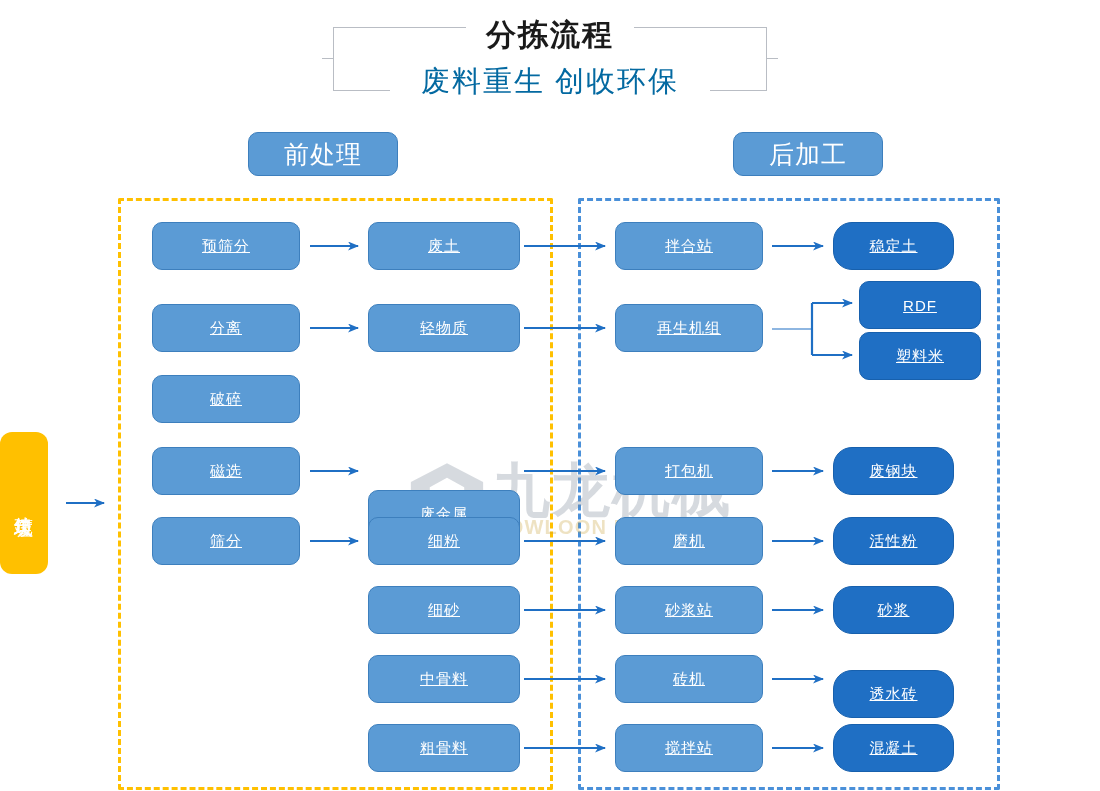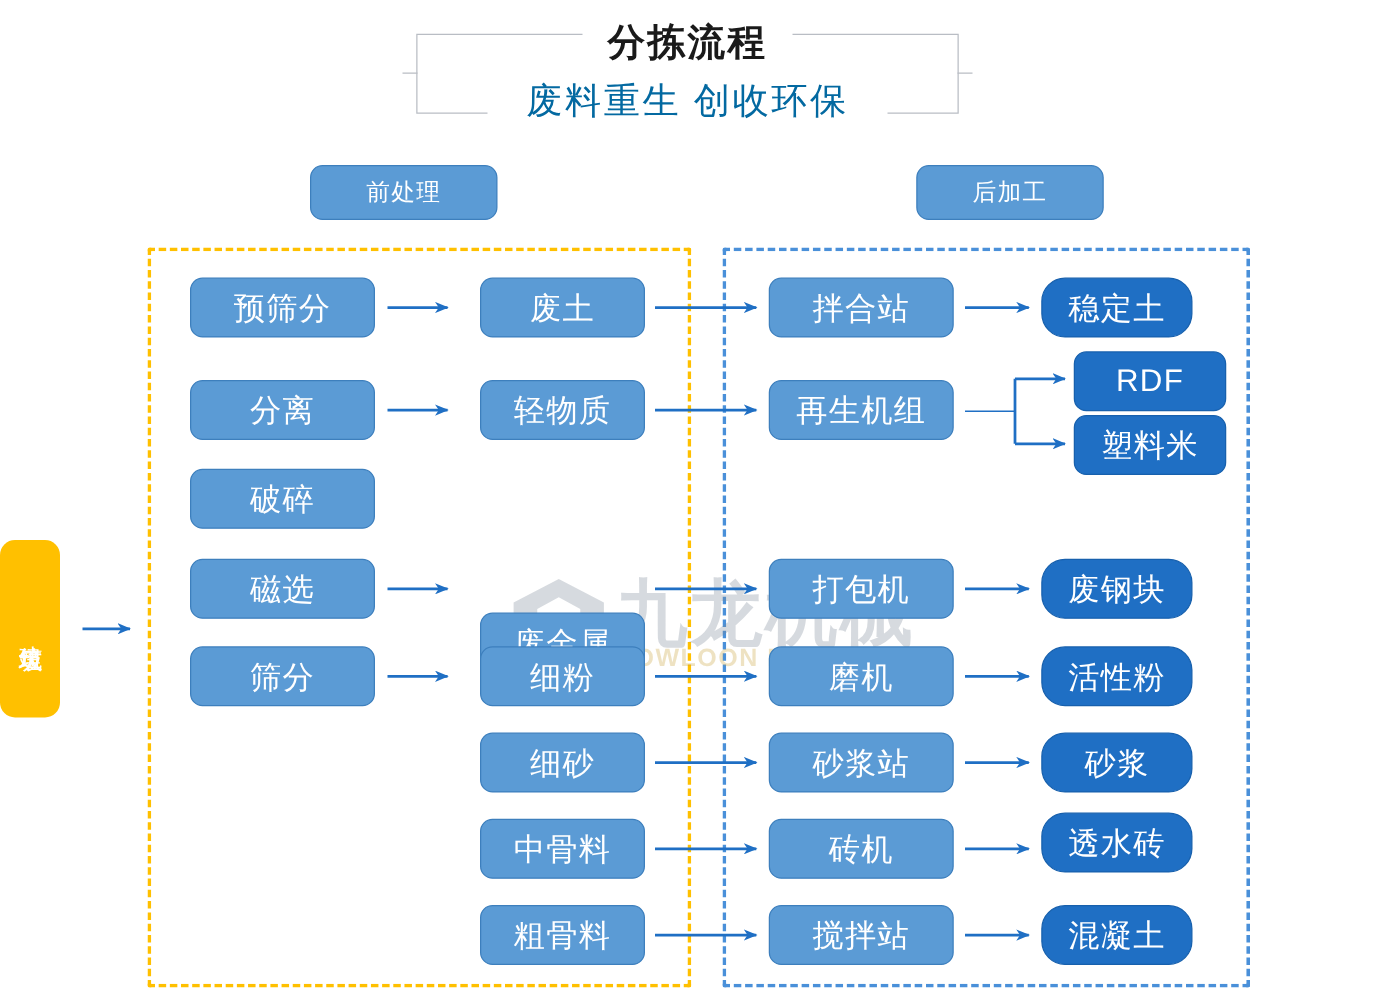--- a/index.html
+++ b/index.html
@@ -69,21 +69,21 @@
   }
 
   
   .section-header {
     position: absolute;
     height: 44px;
     border-radius: 10px;
     background: #5B9BD5;
     border: 1px solid #3d7fbd;
     color: #ffffff;
-    font-size: 19px;
+    font-size: 25px;
     display: flex; align-items: center; justify-content: center;
     letter-spacing: 1px;
   }
   #header-pre  { left: 248px; top: 132px; width: 150px; }
   #header-post { left: 733px; top: 132px; width: 150px; }
 
   
   #zone-pre {
     position: absolute;
     left: 118px; top: 198px;
@@ -140,34 +140,35 @@
     writing-mode: vertical-rl;
   }
 
   
   .node {
     position: absolute;
     height: 48px;
     border-radius: 10px;
     display: flex; align-items: center; justify-content: center;
     color: #ffffff;
-    font-size: 25px;
+    font-size: 15px;
     letter-spacing: 1px;
     white-space: nowrap;
+    text-decoration: underline;
   }
   .node.light {
     background: #5B9BD5;
     border: 1px solid #3d7fbd;
   }
   .node.dark {
     background: #1F6FC4;
     border: 1px solid #1760ad;
   }
   .col1 { left: 152px; width: 148px; }
-  .col2 { left: 384px; width: 132px; }
+  .col2 { left: 368px; width: 152px; }
   .col3 { left: 615px; width: 148px; }
   .col4 { left: 833px; width: 121px; border-radius: 19px; }
   .col4-sm { left: 859px; width: 122px; }
 
   
   #arrow-layer {
     position: absolute; left: 0; top: 0;
     width: 1100px; height: 791px;
     pointer-events: none;
   }
@@ -227,21 +228,21 @@
     <div class="node light col3" style="top: 655px;">砖机</div>
     <div class="node light col3" style="top: 724px;">搅拌站</div>
   </div>
 <div id="nodes-col4">
     <div class="node dark col4" style="top: 222px;">稳定土</div>
     <div class="node dark col4-sm" style="top: 281px;">RDF</div>
     <div class="node dark col4-sm" style="top: 332px; text-align: center;">塑料米</div>
     <div class="node dark col4" style="top: 447px;">废钢块</div>
     <div class="node dark col4" style="top: 517px;">活性粉</div>
     <div class="node dark col4" style="top: 586px;">砂浆</div>
-    <div class="node dark col4" style="top: 650px;">透水砖</div>
+    <div class="node dark col4" style="top: 670px;">透水砖</div>
     <div class="node dark col4" style="top: 724px;">混凝土</div>
   </div>
 
 <svg id="arrow-layer">
   <defs>
     <marker id="ah" markerWidth="11" markerHeight="9" refX="10" refY="4.5" orient="auto" markerUnits="userSpaceOnUse">
       <path d="M0,0 L11,4.5 L0,9 L3,4.5 Z" fill="#1F6FC4"></path>
     </marker>
   </defs>
   <g stroke="#1F6FC4" stroke-width="2.2" fill="none" marker-end="url(#ah)">

